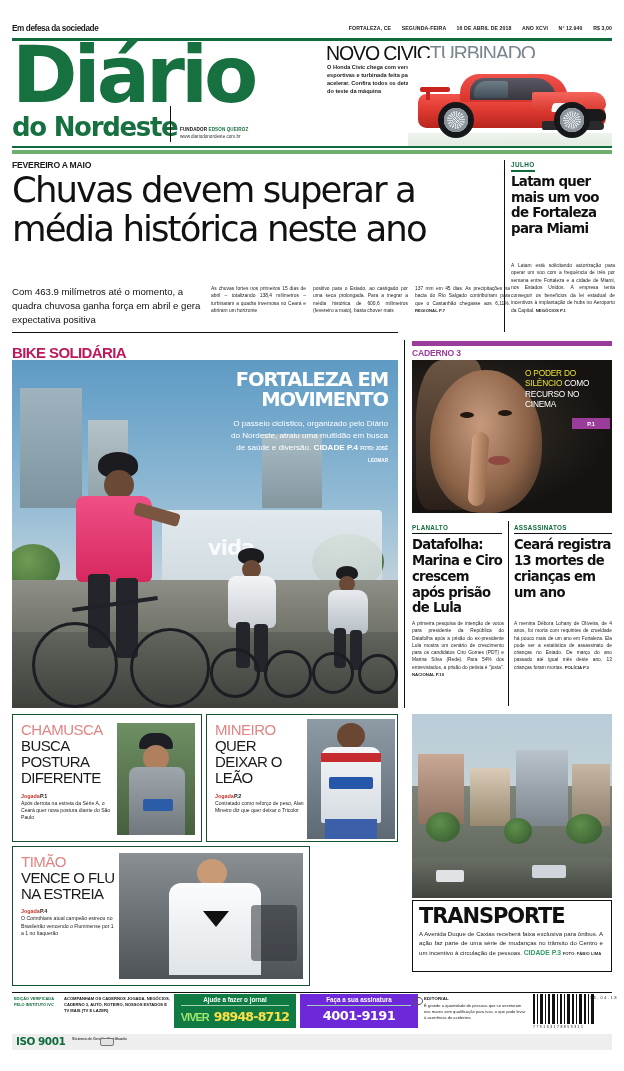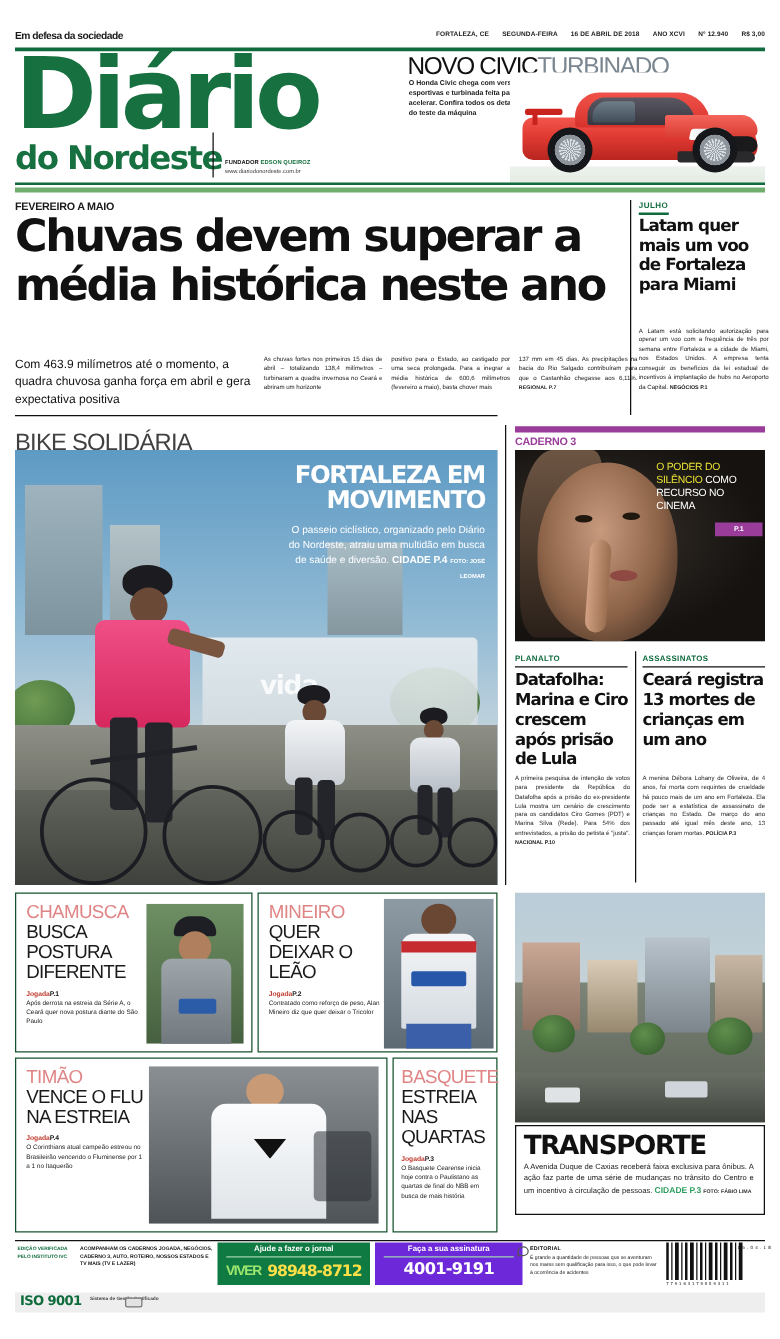--- a/index.html
+++ b/index.html
@@ -93,21 +93,21 @@
   .wheel.w1 { left:24px; } .wheel.w2 { left:140px; }
   .wheel .hub { position:absolute; left:50%; top:50%; width:18px; height:18px; margin:-9px 0 0 -9px;
      border-radius:50%; background: conic-gradient(#d9dde1 0 10deg,#9aa2a9 10deg 20deg,#d9dde1 20deg 30deg,#9aa2a9 30deg 40deg,#d9dde1 40deg 50deg,#9aa2a9 50deg 60deg,#d9dde1 60deg 70deg,#9aa2a9 70deg 80deg,#d9dde1 80deg 90deg,#9aa2a9 90deg 100deg,#d9dde1 100deg 110deg,#9aa2a9 110deg 120deg,#d9dde1 120deg 130deg,#9aa2a9 130deg 140deg,#d9dde1 140deg 150deg,#9aa2a9 150deg 160deg,#d9dde1 160deg 170deg,#9aa2a9 170deg 180deg,#d9dde1 180deg 190deg,#9aa2a9 190deg 200deg,#d9dde1 200deg 210deg,#9aa2a9 210deg 220deg,#d9dde1 220deg 230deg,#9aa2a9 230deg 240deg,#d9dde1 240deg 250deg,#9aa2a9 250deg 260deg,#d9dde1 260deg 270deg,#9aa2a9 270deg 280deg,#d9dde1 280deg 290deg,#9aa2a9 290deg 300deg,#d9dde1 300deg 310deg,#9aa2a9 310deg 320deg,#d9dde1 320deg 330deg,#9aa2a9 330deg 340deg,#d9dde1 340deg 350deg,#9aa2a9 350deg 360deg); }
 
   
   .kicker-fev { position: absolute; left: 12px; top: 160px; font-size: 8.6px; font-weight: 700;
      color: #1a1a1a; letter-spacing: -0.2px; }
 
   .headline { position: absolute; left: 12px; top: 170px; width: 500px;
      font-family: "DejaVu Sans", sans-serif;
-     font-size: 35.5px; line-height: 1.1; font-weight: 700; color: #111; letter-spacing: -1.9px; }
+     font-size: 35.5px; line-height: 1.1; font-weight: 400; color: #111; letter-spacing: -1.9px; }
 
   .lead { position: absolute; left: 12px; top: 285px; width: 190px;
      font-size: 9.6px; line-height: 1.48; color: #111; }
   .subcols { position: absolute; left: 211px; top: 285px; width: 300px; display: flex; gap: 7px; }
   .subcol { width: 95px; font-size: 4.9px; line-height: 1.5; color: #222; text-align: justify; }
   .subcol .ref { font-weight: 700; font-size: 4.2px; letter-spacing: .1px; }
 
   .hr-left { position: absolute; left: 12px; top: 332px; width: 386px; height: 1px; background: #111; }
 
   
@@ -116,22 +116,22 @@
      color: #0f6b3c; letter-spacing: .4px; }
   .julho-underline { position: absolute; left: 511px; top: 170px; width: 24px; height: 1.5px; background:#0f6b3c; }
   .latam-head { position: absolute; left: 511px; top: 174px; width: 104px;
      font-family: "DejaVu Sans", sans-serif;
      font-size: 13.4px; line-height: 1.16; font-weight: 700; color: #111; letter-spacing: -0.7px; }
   .latam-body { position: absolute; left: 511px; top: 262px; width: 104px;
      font-size: 4.9px; line-height: 1.52; color: #222; text-align: justify; }
   .latam-body .ref { font-weight: 700; font-size: 4.3px; }
 
   
-  .bike-kick { position: absolute; left: 12px; top: 344px; font-size: 19px; color: #404040;
-     letter-spacing: -0.6px; font-weight: 400; }
+  .bike-kick { position: absolute; left: 12px; top: 344px; font-size: 15px; color: #be185d;
+     letter-spacing: -0.6px; font-weight: 700; }
   .bike-photo { position: absolute; left: 12px; top: 360px; width: 386px; height: 348px;
      overflow: hidden; background: #7ea8c6; }
   .bp-sky { position:absolute; inset:0;
      background: linear-gradient(180deg,#5e9ac4 0%, #8fb9d4 38%, #bcd0dc 62%, #cdd4d2 100%); }
   .bp-bld1 { position:absolute; left:8px; top:28px; width:62px; height:120px;
      background: linear-gradient(180deg,#9eb3bd,#7d949f); }
   .bp-bld2 { position:absolute; left:76px; top:60px; width:40px; height:92px;
      background: linear-gradient(180deg,#b4c3c8,#8d9ea5); }
   .bp-bld3 { position:absolute; left:250px; top:74px; width:60px; height:74px;
      background: linear-gradient(180deg,#a8bcc6,#84979f); }
@@ -503,30 +503,20 @@
     </div>
     <div class="sp-photo" style="left:106px; top:6px; width:184px; height:126px;">
       <div style="position:absolute; inset:0; background:linear-gradient(180deg,#8a8f93,#4e5358);"></div>
       <div style="position:absolute; left:78px; top:6px; width:30px; height:28px; background:#c89a76; border-radius:50%;"></div>
       <div style="position:absolute; left:50px; top:30px; width:92px; height:92px; background:linear-gradient(180deg,#fbfcfd,#dfe4e8); border-radius:12px 12px 0 0;"></div>
       <div style="position:absolute; left:84px; top:58px; width:26px; height:16px; background:#111; clip-path: polygon(0 0,100% 0,50% 100%);"></div>
       <div style="position:absolute; left:132px; top:52px; width:46px; height:56px; background:#2d3137; border-radius:4px; opacity:.55;"></div>
     </div>
   </div>
 
-  <div class="sbox sbox4">
-    <div style="position:absolute; left:6px; top:6px; width:74px;">
-      <div class="sk">BASQUETE</div>
-      <div class="sh">ESTREIA NAS QUARTAS</div>
-      <div class="sref">
-        <span>Jogada</span><b>P.3</b>
-      </div>
-      <div class="sbody">O Basquete Cearense inicia hoje contra o Paulistano as quartas de final do NBB em busca de mais história</div>
-    </div>
-  </div>
 
   <div class="city-photo">
     <div class="cp-sky"></div>
     <div class="cp-ground"></div>
     <div class="cpb" style="left:6px; top:40px; width:46px; height:70px;"></div>
     <div class="cpb" style="left:58px; top:54px; width:40px; height:58px; background:linear-gradient(180deg,#d9cbb6,#97886f);"></div>
     <div class="cpb" style="left:104px; top:36px; width:52px; height:76px; background:linear-gradient(180deg,#b9c3cb,#7c858c);"></div>
     <div class="cpb" style="left:160px; top:50px; width:38px; height:62px; background:linear-gradient(180deg,#c7b7a4,#8e7f6e);"></div>
     <div class="cp-tree" style="left:14px; top:98px; width:34px; height:30px;"></div>
     <div class="cp-tree" style="left:92px; top:104px; width:28px; height:26px;"></div>

